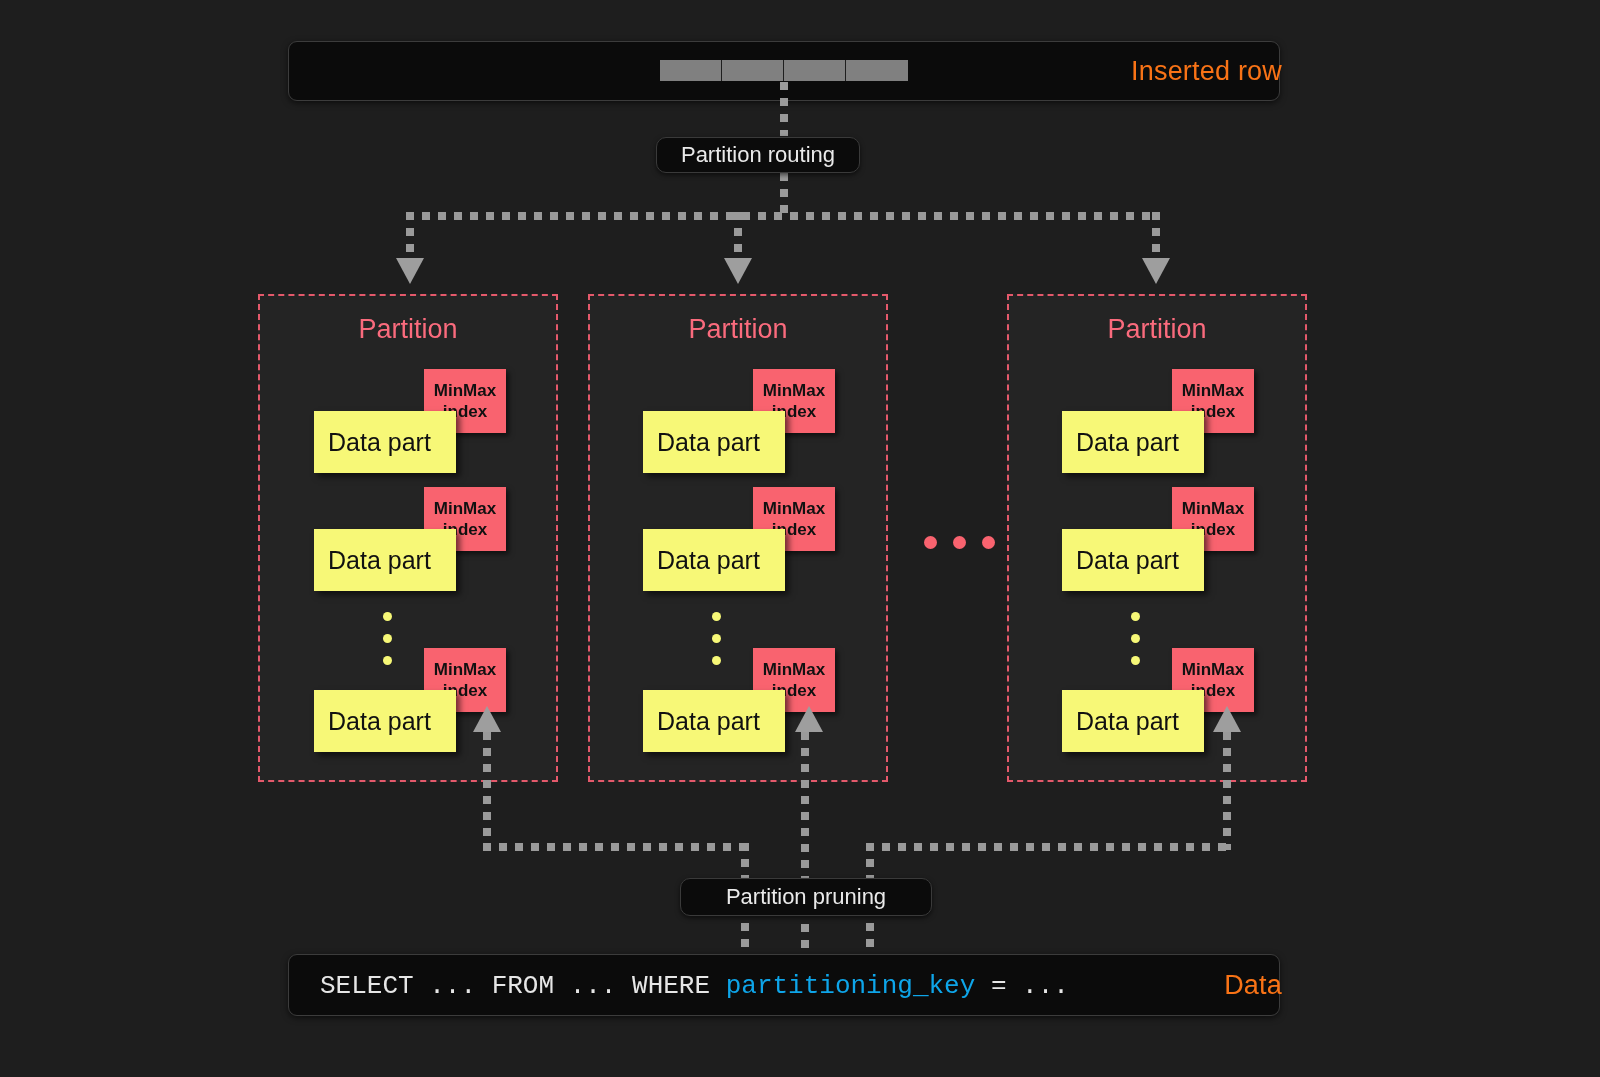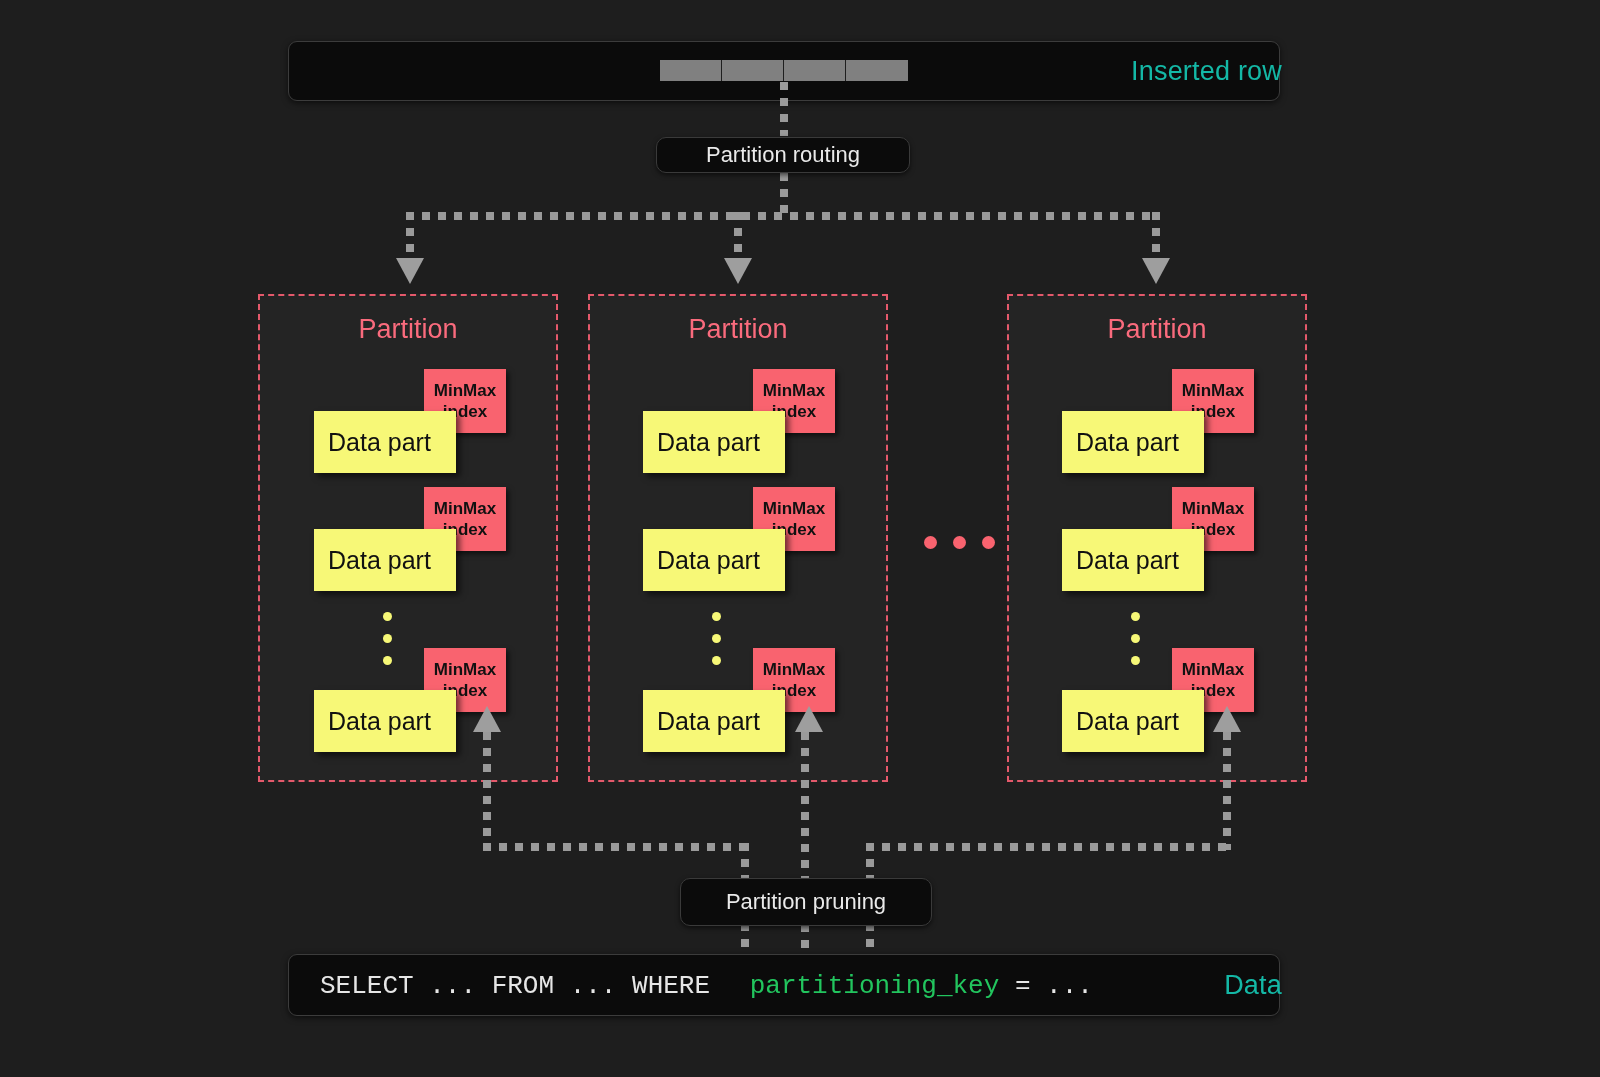--- a/index.html
+++ b/index.html
@@ -13,21 +13,21 @@
   .bar{
     position:absolute;
     background:#0b0b0b;
     border:1px solid #3c3c3c;
     border-radius:9px;
     box-sizing:border-box;
     box-shadow:0 2px 6px rgba(0,0,0,.6);
   }
   .bar-label{
     position:absolute;
-    color:#14b8a6;
+    color:#f97316;
     font-size:27px;
     letter-spacing:.2px;
     white-space:nowrap;
   }
   .row-cells{position:absolute;display:flex;}
   .row-cell{
     width:62px;height:21px;
     background:#808080;
     border-right:1px solid #1e1e1e;
     box-sizing:border-box;
@@ -36,21 +36,21 @@
 
   
   .query-text{
     position:absolute;
     font-family:"Liberation Mono","DejaVu Sans Mono",monospace;
     font-size:26px;
     color:#e6e6e6;
     white-space:pre;
     letter-spacing:0px;
   }
-  .query-key{color:#22c55e;margin-left:24px;}
+  .query-key{color:#0ea5e9;}
 
   
   .pill{
     position:absolute;
     background:#0b0b0b;
     border:1px solid #3a3a3a;
     border-radius:10px;
     box-sizing:border-box;
     color:#eaeaea;
     font-size:22px;
@@ -147,21 +147,21 @@
     <div class="row-cell"></div>
     <div class="row-cell"></div>
     <div class="row-cell"></div>
     <div class="row-cell"></div>
   </div>
 
   <div class="bar-label" style="right:318px;top:56px;">Inserted row</div>
 
   <div class="dline-v" style="left:780px;top:82px;height:54px;"></div>
 
-  <div class="pill" style="left:656px;top:137px;width:254px;height:36px;">
+  <div class="pill" style="left:656px;top:137px;width:204px;height:36px;">
     <span>Partition routing</span>
   </div>
 
   <div class="dline-v" style="left:780px;top:173px;height:46px;"></div>
 
   <div class="dline-h" style="left:406px;top:212px;width:754px;"></div>
 
   <div class="dline-v" style="left:406px;top:212px;height:52px;"></div>
   <div class="arrow-down" style="left:396px;top:258px;"></div>
 
@@ -285,21 +285,21 @@
   <div class="dline-v" style="left:741px;top:843px;height:110px;"></div>
 
   <div class="arrow-up" style="left:795px;top:706px;"></div>
   <div class="dline-v" style="left:801px;top:732px;height:221px;"></div>
 
   <div class="arrow-up" style="left:1213px;top:706px;"></div>
   <div class="dline-v" style="left:1223px;top:732px;height:118px;"></div>
   <div class="dline-h" style="left:866px;top:843px;width:365px;"></div>
   <div class="dline-v" style="left:866px;top:843px;height:110px;"></div>
 
-  <div class="pill" style="left:680px;top:878px;width:252px;height:48px;">
+  <div class="pill" style="left:680px;top:878px;width:252px;height:38px;">
     <span>Partition pruning</span>
   </div>
 
   <div class="bar" style="left:288px;top:954px;width:992px;height:62px;"></div>
 
   <div class="query-text" style="left:320px;top:971px;"><span>SELECT ... FROM ... WHERE </span><span class="query-key">partitioning_key</span><span> = ...</span></div>
 
   <div class="bar-label" style="right:318px;top:970px;">Data</div>
 
 </div>

